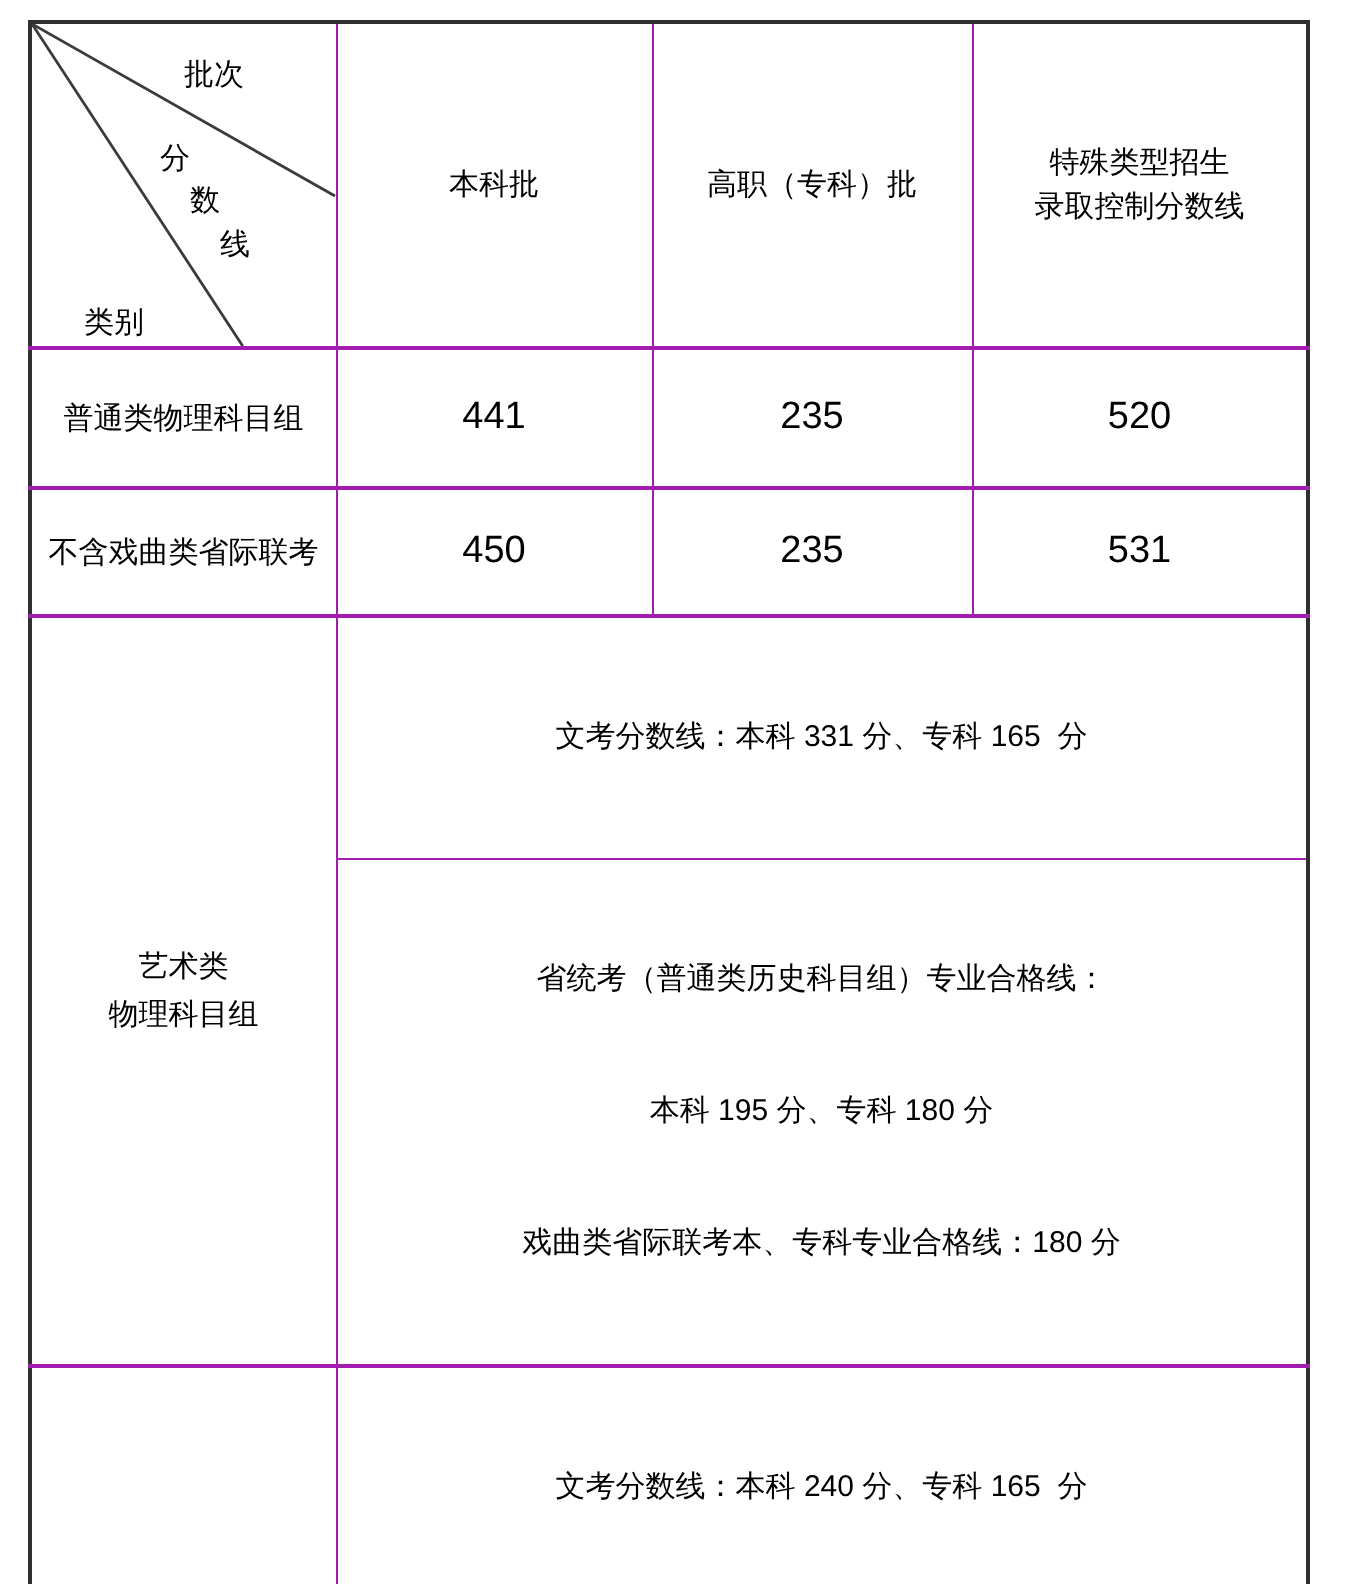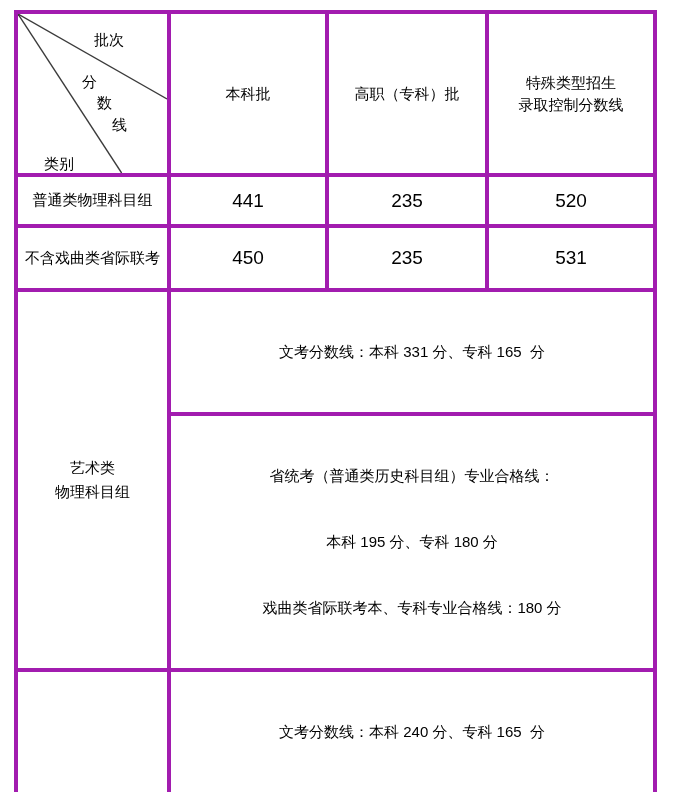--- a/index.html
+++ b/index.html
@@ -20,21 +20,21 @@
     margin-bottom: 9px;
     white-space: pre-wrap;
   }
   table.score-table {
     border-collapse: collapse;
     table-layout: fixed;
     width: 639px;
     border: 2px solid #2f2f2f;
   }
   td {
-    border: 4px solid #a21caf;
+    border: 1px solid #a21caf;
     text-align: center;
     vertical-align: middle;
     font-family: "Liberation Sans", "Liberation Serif", serif;
     font-size: 15px;
     padding: 0;
     overflow: hidden;
   }
   tr.thick-top td { border-top-width: 2px; }
   .num {
     font-family: "Liberation Sans", sans-serif;
@@ -91,21 +91,21 @@
         <span class="c-category">类别</span>
       </td>
       <td class="header-cell">本科批</td>
       <td class="header-cell">高职（专科）批</td>
       <td class="header-cell">
         <div>特殊类型招生</div>
         <div>录取控制分数线</div>
       </td>
     </tr>
 
-    <tr style="height:51px" class="thick-top">
+    <tr style="height:70px" class="thick-top">
       <td>普通类物理科目组</td>
       <td class="num">441</td>
       <td class="num">235</td>
       <td class="num">520</td>
     </tr>
 
     <tr style="height:64px" class="thick-top">
       <td>不含戏曲类省际联考</td>
       <td class="num">450</td>
       <td class="num">235</td>

